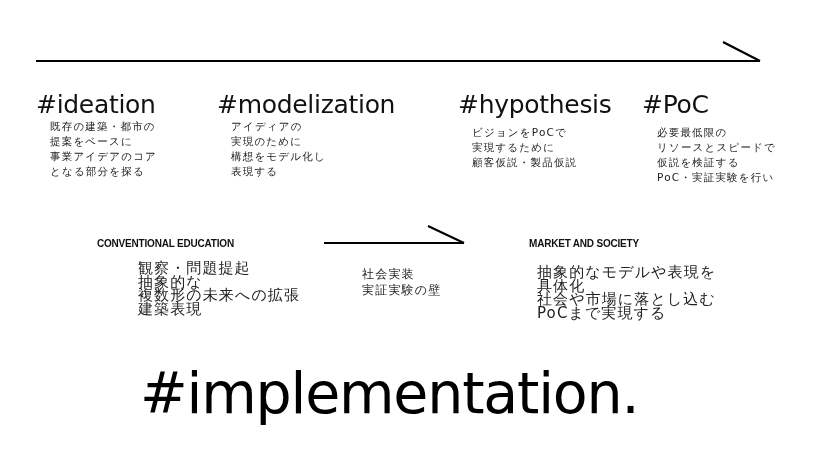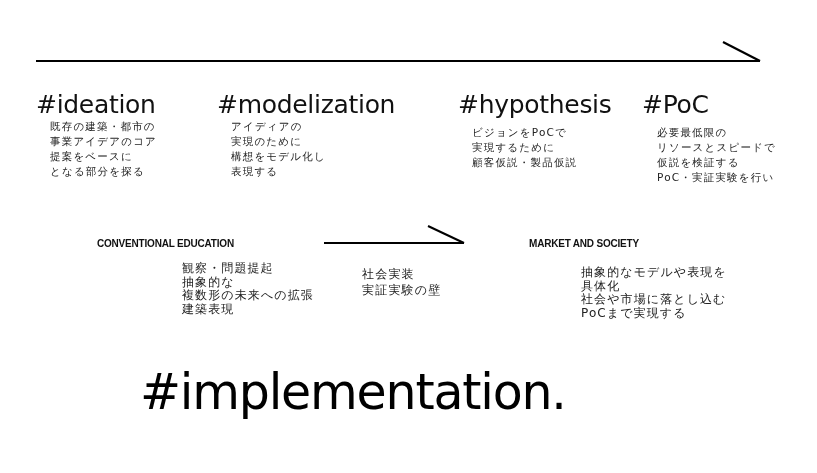--- a/index.html
+++ b/index.html
@@ -46,44 +46,43 @@
       font-weight: 700;
       font-size: 10px;
       line-height: 14px;
       letter-spacing: -0.2px;
       white-space: nowrap;
       color: #111;
     }
     .section-body {
       position: absolute;
       font-family: "DejaVu Sans", sans-serif;
-      font-size: 12px;
+      font-size: 15px;
       line-height: 13.5px;
       letter-spacing: 1.1px;
       white-space: nowrap;
       color: #222;
-      margin-left: 44px;
     }
     .section-body div { height: 13.5px; }
     .mid-body {
       position: absolute;
       font-family: "DejaVu Sans", sans-serif;
       font-size: 12px;
       line-height: 16px;
       letter-spacing: 1.2px;
       white-space: nowrap;
       color: #222;
     }
     .mid-body div { height: 16px; }
     .big-title {
       position: absolute;
       left: 140px;
       top: 358px;
       font-family: "DejaVu Sans", sans-serif;
-      font-size: 49px;
+      font-size: 57px;
       font-weight: 400;
       letter-spacing: -1.2px;
       line-height: 70px;
       white-space: nowrap;
       color: #000;
     }
   </style>
 </head>
 <body>
 
@@ -94,22 +93,22 @@
   </g>
   <g stroke="#000" stroke-width="2" fill="none">
     <line x1="324" y1="243" x2="464" y2="243"></line>
     <line x1="428" y1="226" x2="464" y2="243"></line>
   </g>
 </svg>
 
 <div class="stage-title" style="left:36px; top:94px;">#ideation</div>
 <div class="stage-body" style="left:50px; top:119px;">
   <div>既存の建築・都市の</div>
+  <div>提案をベースに</div>
   <div>事業アイデアのコア</div>
-  <div>提案をベースに</div>
   <div>となる部分を探る</div>
 </div>
 
 <div class="stage-title" style="left:217px; top:94px;">#modelization</div>
 <div class="stage-body" style="left:231px; top:119px;">
   <div>アイディアの</div>
   <div>実現のために</div>
   <div>構想をモデル化し</div>
   <div>表現する</div>
 </div>

